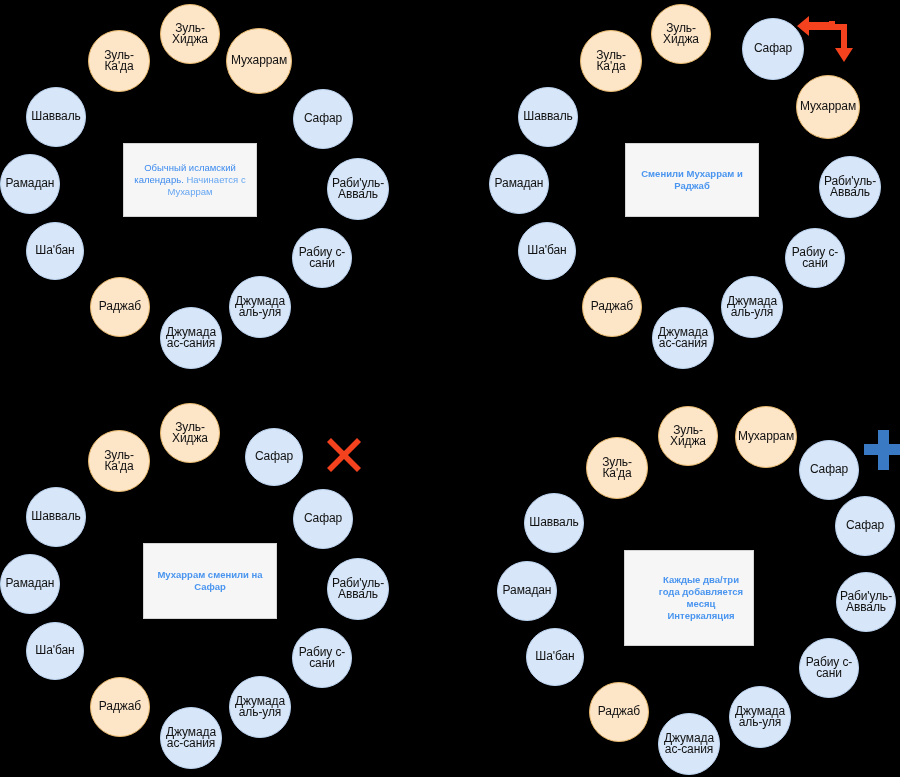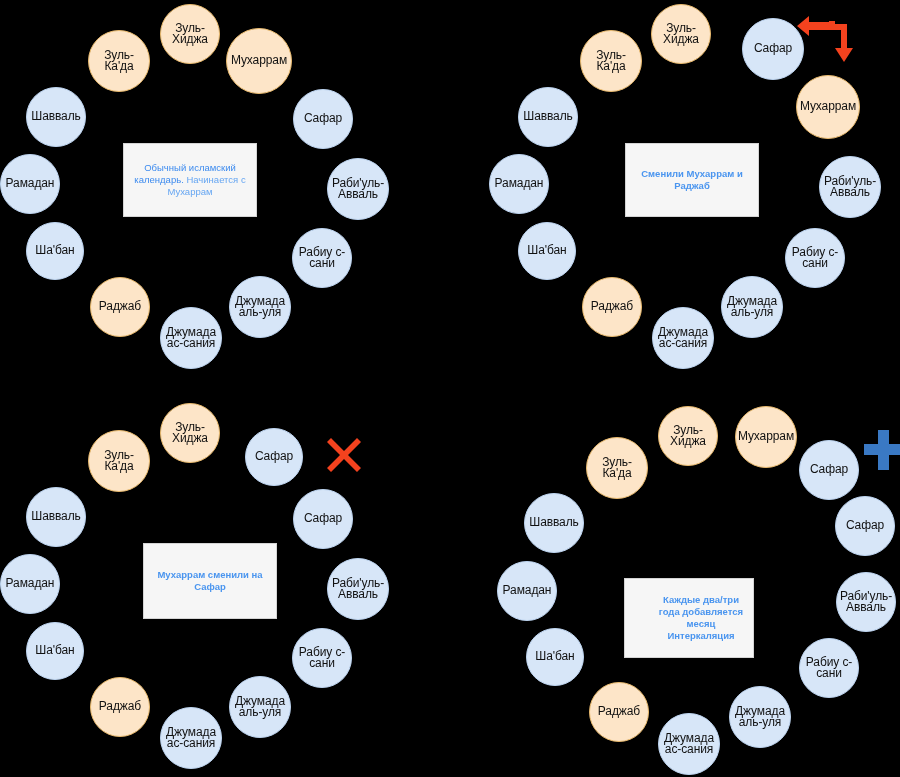--- a/index.html
+++ b/index.html
@@ -117,20 +117,20 @@
     <div class="month blue" style="left: 835px; top: 496px; width: 60px; height: 60px;">Сафар</div>
     <div class="month blue" style="left: 836px; top: 572px; width: 60px; height: 60px;">Раби'уль-Авваль</div>
     <div class="month blue" style="left: 799px; top: 638px; width: 60px; height: 60px;">Рабиу с-сани</div>
     <div class="month blue" style="left: 729px; top: 686px; width: 62px; height: 62px;">Джумада аль-уля</div>
     <div class="month blue" style="left: 658px; top: 713px; width: 62px; height: 62px;">Джумада ас-сания</div>
     <div class="month orange" style="left: 589px; top: 682px; width: 60px; height: 60px;">Раджаб</div>
     <div class="month blue" style="left: 526px; top: 628px; width: 58px; height: 58px;">Ша'бан</div>
     <div class="month blue" style="left: 497px; top: 561px; width: 60px; height: 60px;">Рамадан</div>
     <div class="month blue" style="left: 524px; top: 493px; width: 60px; height: 60px;">Шавваль</div>
     <div class="month orange" style="left: 586px; top: 437px; width: 62px; height: 62px;">Зуль-Ка'да</div>
-    <div class="note all-bold" style="left: 624px; top: 578px; width: 130px; height: 80px; padding-left: 32px;">
+    <div class="note all-bold" style="left: 624px; top: 550px; width: 130px; height: 96px; padding-left: 32px;">
       <span>Каждые два/три года добавляется месяц Интеркаляция</span>
     </div>
     <div class="marker" style="left: 862px; top: 424px;"><svg width="46" height="52" viewBox="0 0 46 52">
         <rect x="16" y="6" width="11" height="40" fill="#3a79c4"></rect>
         <rect x="2" y="20" width="42" height="11" fill="#3a79c4"></rect>
       </svg></div>
   </div>
 
 </body></html>

